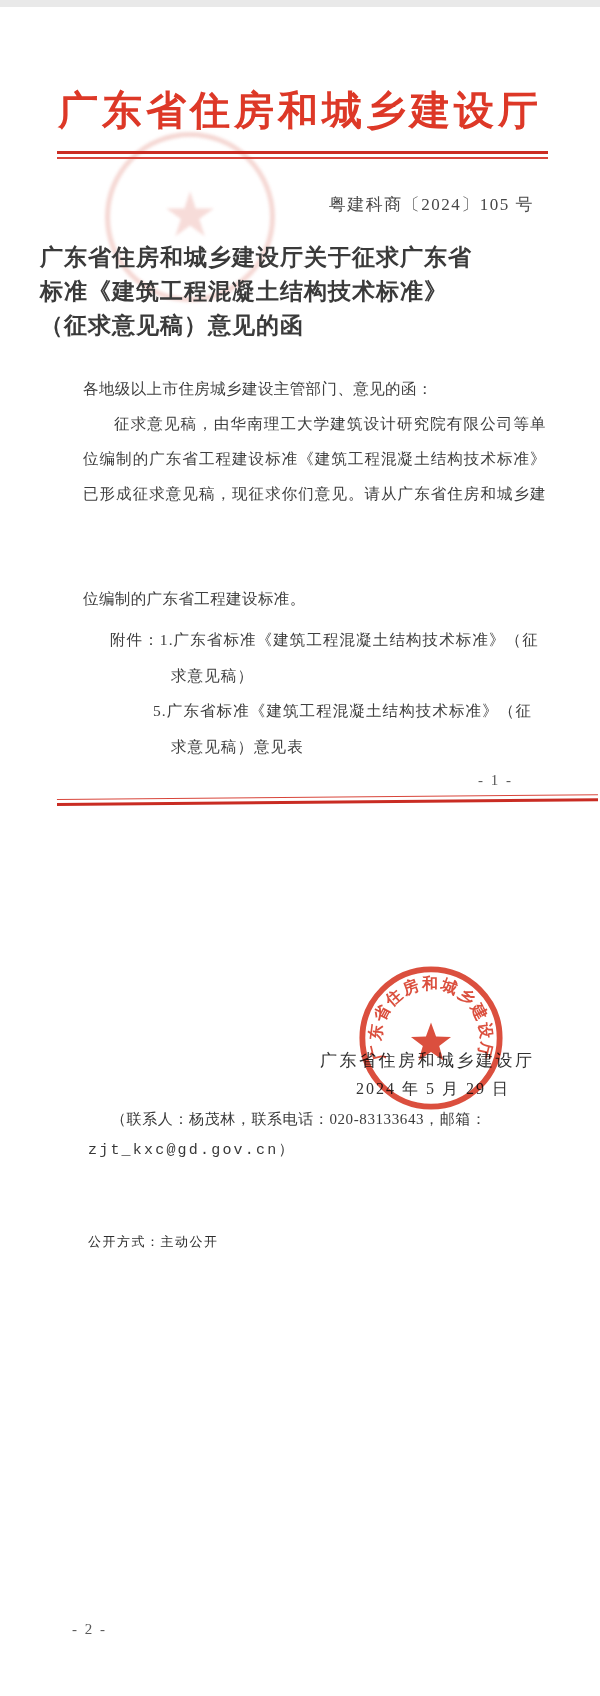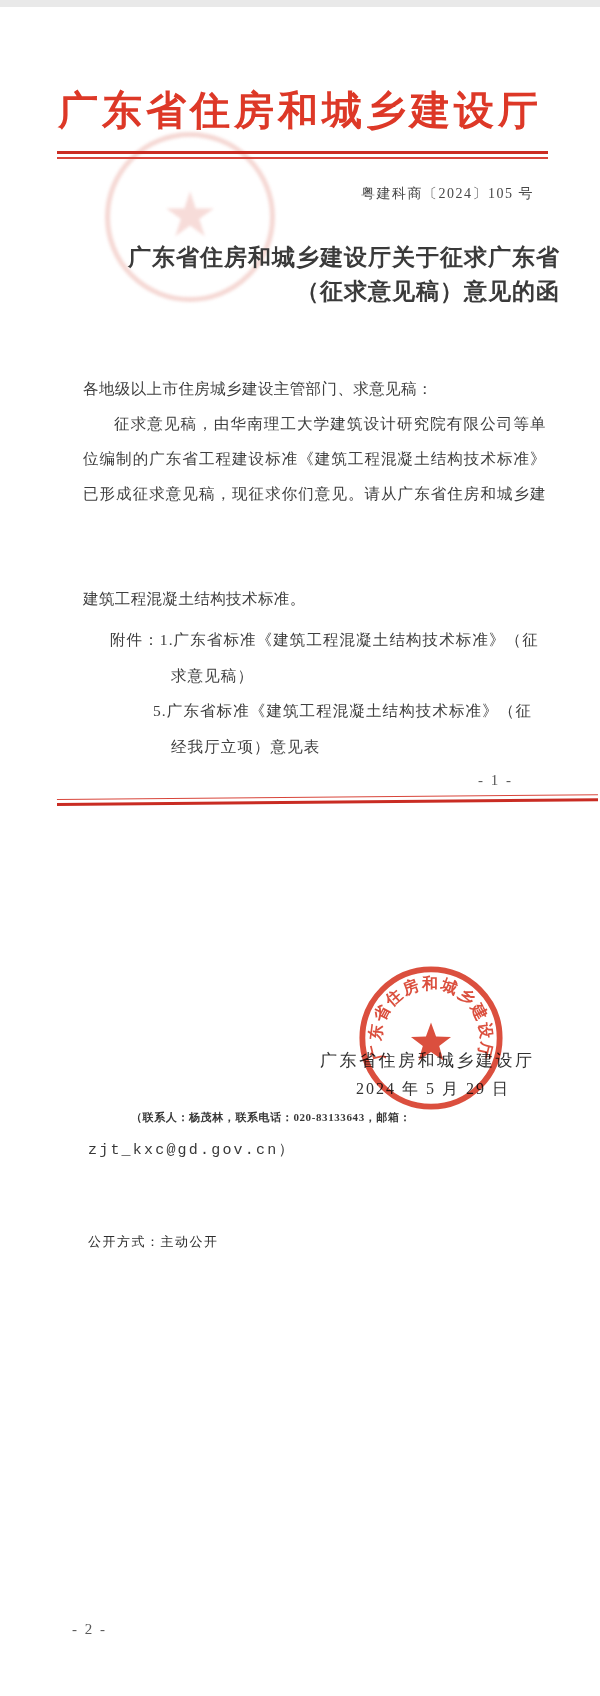--- a/index.html
+++ b/index.html
@@ -20,39 +20,39 @@
     color:#dd3827;
     font-family:"Liberation Serif", serif;
   }
   .head-rule{
     position:absolute;left:57px;top:144px;width:491px;height:9px;
   }
   .head-rule .thick{height:3.4px;background:#cb2d23;}
   .head-rule .gap{height:2.6px;}
   .head-rule .thin{height:1.6px;background:#d8453a;}
   .doc-number{
-    position:absolute;right:66px;top:178px;
-    font-size:14px;letter-spacing:1.5px;color:#474747;
+    position:absolute;right:66px;top:186px;
+    font-size:17px;letter-spacing:1.5px;color:#474747;
   }
   
   .watermark{
     position:absolute;left:105px;top:125px;width:160px;height:160px;
     border:5px solid rgba(227,140,128,0.34);
     border-radius:50%;
     filter:blur(1.4px);
     display:flex;align-items:center;justify-content:center;
   }
   .watermark .wm-star{
     font-size:62px;color:rgba(227,140,128,0.30);line-height:1;
     transform:translateY(-2px);
   }
   
   .doc-title{
     position:absolute;left:40px;top:234px;width:520px;
-    text-align:right;
+    text-align:left;
     font-size:23px;font-weight:bold;line-height:34px;letter-spacing:1px;
     color:#3a3a3a;
   }
   
   .bodyline{
     position:absolute;left:83px;width:463px;
     font-size:15.5px;letter-spacing:0.4px;line-height:22px;
     color:#3e3e3e;white-space:nowrap;
   }
   .just{white-space:normal;text-align:justify;text-align-last:justify;}
@@ -69,22 +69,22 @@
   
   .signer{
     position:absolute;left:320px;top:1042px;
     font-size:17px;letter-spacing:2.5px;color:#303030;white-space:nowrap;
   }
   .sign-date{
     position:absolute;left:356px;top:1072px;
     font-size:16px;letter-spacing:2px;color:#333;white-space:nowrap;
   }
   .contact1{
-    position:absolute;left:131px;top:1103px;
-    font-size:11px;letter-spacing:0.6px;color:#383838;white-space:nowrap;font-weight:bold;
+    position:absolute;left:111px;top:1103px;
+    font-size:15px;letter-spacing:0.6px;color:#383838;white-space:nowrap;
   }
   .contact2{
     position:absolute;left:88px;top:1133px;
     font-size:15px;letter-spacing:2.2px;color:#383838;
     font-family:"Liberation Mono", monospace;white-space:nowrap;
   }
   .publicity{
     position:absolute;left:88px;top:1226px;
     font-size:13px;letter-spacing:1.5px;color:#2e2e2e;
     font-family:Liberation Mono, monospace;white-space:nowrap;
@@ -108,33 +108,34 @@
   <div class="head-rule">
     <div class="thick"></div>
     <div class="gap"></div>
     <div class="thin"></div>
   </div>
 
   <div class="doc-number">粤建科商〔2024〕105 号</div>
 
   <div class="doc-title">
     <div>广东省住房和城乡建设厅关于征求广东省</div>
+    <div>标准《建筑工程混凝土结构技术标准》</div>
     <div>（征求意见稿）意见的函</div>
   </div>
 
-  <div class="bodyline" style="top:371px;">各地级以上市住房城乡建设主管部门、求意见稿：</div>
+  <div class="bodyline" style="top:371px;">各地级以上市住房城乡建设主管部门、意见的函：</div>
   <div class="bodyline just indent" style="top:406px;">征求意见稿，由华南理工大学建筑设计研究院有限公司等单</div>
   <div class="bodyline just" style="top:441px;">位编制的广东省工程建设标准《建筑工程混凝土结构技术标准》</div>
   <div class="bodyline just" style="top:476px;">已形成征求意见稿，现征求你们意见。请从广东省住房和城乡建</div>
-  <div class="bodyline" style="top:581px;">建筑工程混凝土结构技术标准。</div>
+  <div class="bodyline" style="top:581px;">位编制的广东省工程建设标准。</div>
 
   <div class="attach" style="left:110px;top:623px;">附件：1.广东省标准《建筑工程混凝土结构技术标准》（征</div>
   <div class="attach" style="left:171px;top:659px;">求意见稿）</div>
   <div class="attach" style="left:153px;top:694px;">5.广东省标准《建筑工程混凝土结构技术标准》（征</div>
-  <div class="attach" style="left:171px;top:730px;">经我厅立项）意见表</div>
+  <div class="attach" style="left:171px;top:730px;">求意见稿）意见表</div>
 
   <div class="pagenum" style="left:478px;top:765px;">- 1 -</div>
 
   <div class="sep-rule">
     <div class="thin"></div>
     <div class="gap"></div>
     <div class="thick"></div>
   </div>
 
   <div class="signer">广东省住房和城乡建设厅</div>

